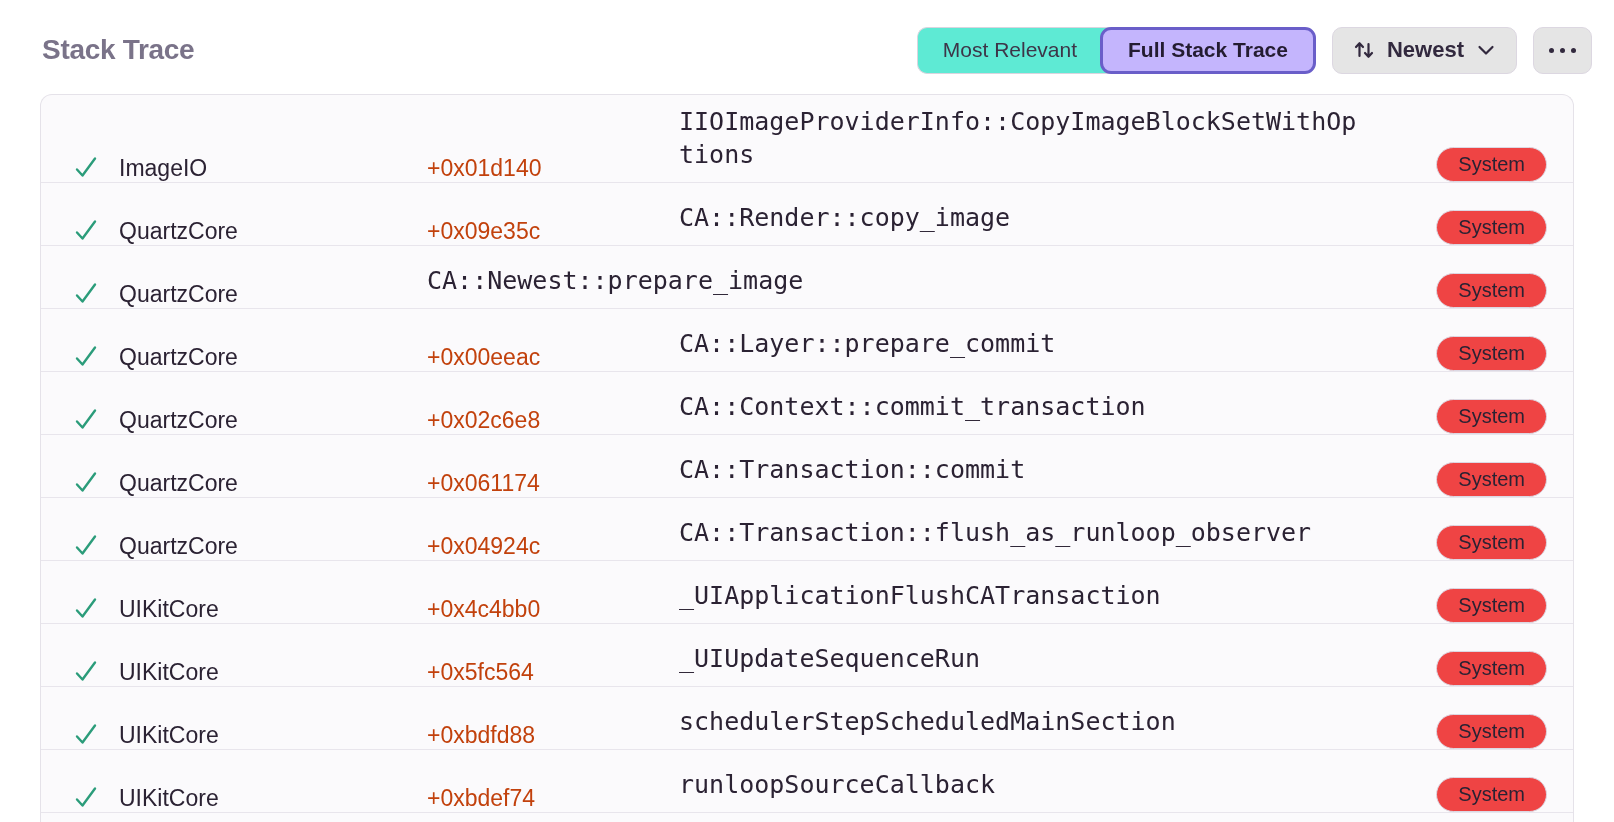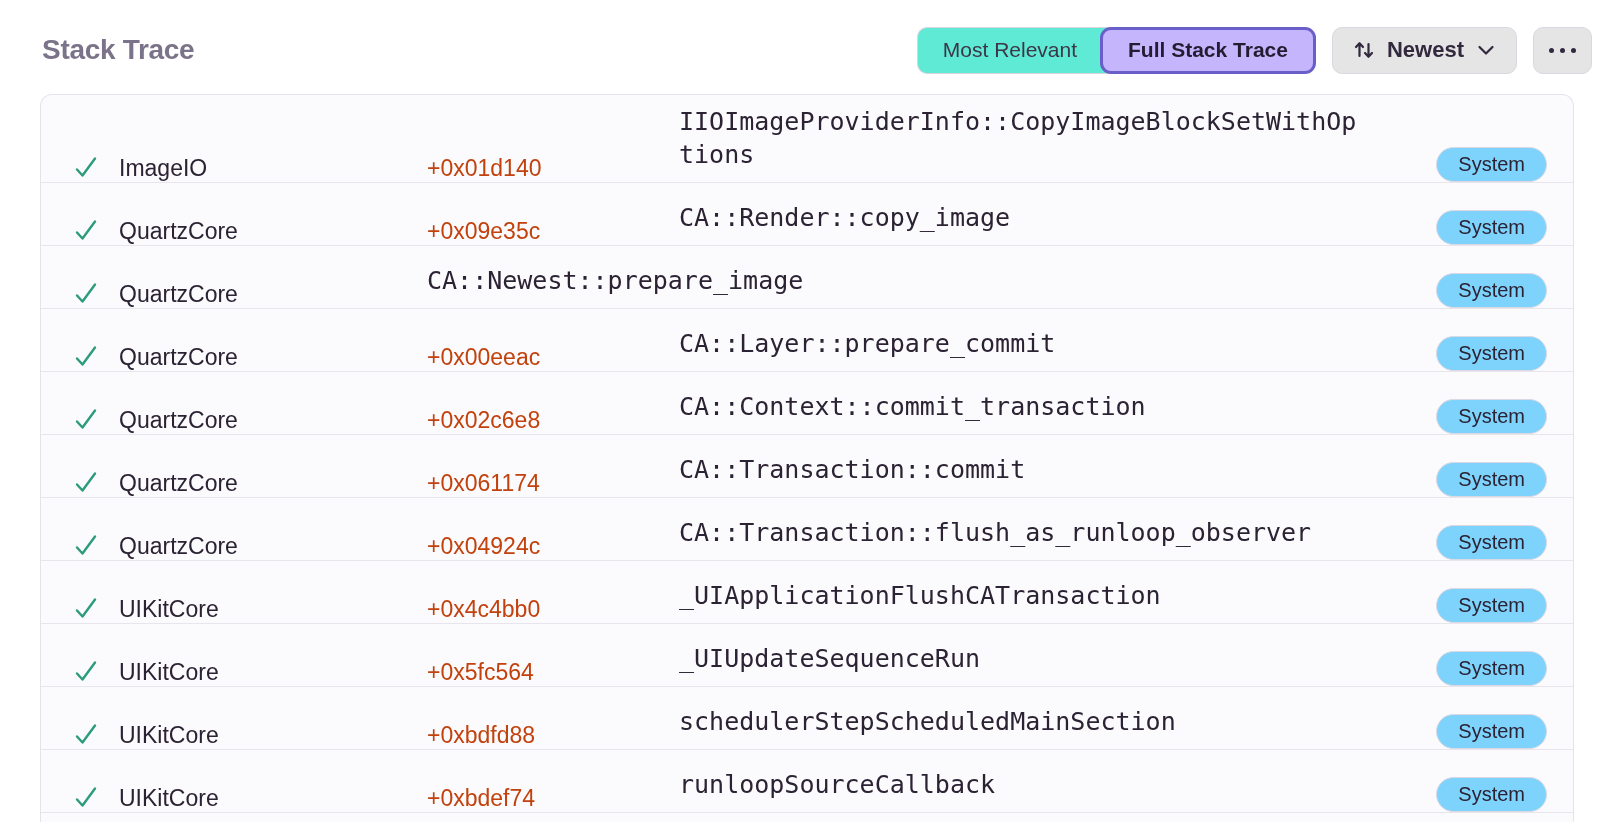--- a/index.html
+++ b/index.html
@@ -125,21 +125,21 @@
     max-width: 45.5ch;
     font-family: "DejaVu Sans Mono", monospace;
     font-size: 25px;
     line-height: 1.3;
     color: #2b2233;
     word-break: break-all;
   }
   .frame-tag {
     flex: none;
     margin-left: 16px;
-    background: #7dd3fc;
+    background: #ef4444;
     border: 1.5px solid #dcd8e3;
     border-radius: 999px;
     padding: 5px 21px;
     font-size: 20px;
     color: #2b2233;
     white-space: nowrap;
   }
   .frame-stub { height: 16px; border-bottom: none; cursor: default; }
 </style>
 </head>

